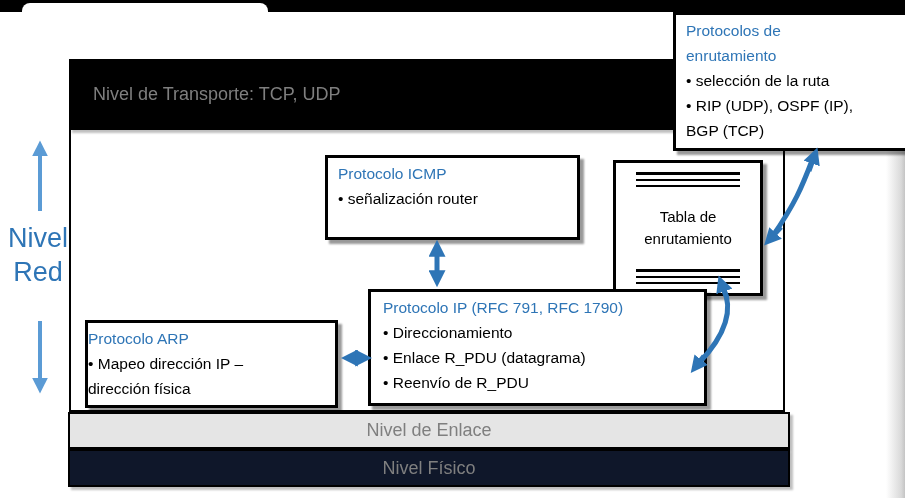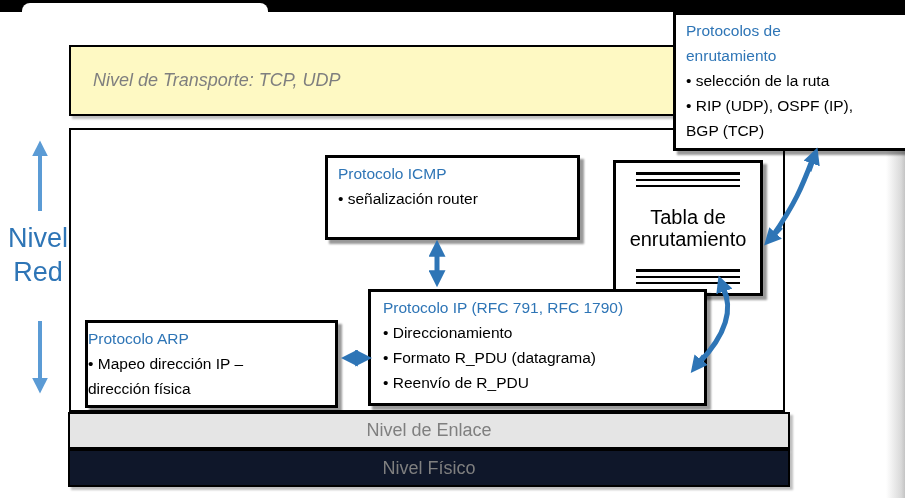--- a/index.html
+++ b/index.html
@@ -16,21 +16,21 @@
   .abs{position:absolute;}
   
   .top-strip{left:0;top:0;width:905px;height:12px;background:#000;}
   .slide-tab{left:22px;top:3px;width:246px;height:9px;background:#fff;border-radius:8px 8px 0 0;}
   .tr-corner{left:897px;top:0;width:8px;height:150px;background:#000;}
   .right-shade{left:886px;top:150px;width:19px;height:348px;
     background:linear-gradient(to right,#ffffff 0%,#d9d9d9 80%,#c4c4c4 100%);}
   
   .band{border:2px solid var(--ink);background:transparent;display:flex;align-items:center;}
   .band.shadow{box-shadow:3px 3px 2px rgba(0,0,0,0.25);}
-  .transport{left:69px;top:45px;width:712px;height:67px;background:#fef9c3;font-style:italic;}
+  .transport{left:69px;top:59px;width:712px;height:67px;background:#000000;}
   .network{left:69px;top:128px;width:712px;height:280px;}
   .link{left:68px;top:412px;width:718px;height:33px;justify-content:center;background:#e5e5e5;}
   .physical{left:68px;top:449px;width:718px;height:34px;justify-content:center;background:#0f172a;}
   .gray-label{color:var(--muted-gray);font-size:18px;white-space:nowrap;}
   .transport .gray-label{padding-left:22px;}
   
   .side-label{left:0;top:221px;width:76px;text-align:center;color:var(--accent-blue);
     font-size:27px;line-height:34px;}
   
   .pbox{border:3px solid var(--ink);background:#fff;box-shadow:4px 4px 2px rgba(0,0,0,0.4);
@@ -40,21 +40,21 @@
   .routing{left:673px;top:12px;width:220px;height:130px;padding:3px 10px 0;}
   .ip{left:368px;top:289px;width:309px;height:108px;padding:3px 12px 0;}
   .arp{left:85px;top:320px;width:247px;height:79px;padding:3px 0 0;}
   
   .tablebox{left:613px;top:160px;width:144px;height:112px;display:flex;flex-direction:column;
     align-items:center;padding:9px 0 9px;box-sizing:content-box;}
   .tgroup{display:flex;flex-direction:column;align-items:center;gap:4px;}
   .tline{width:104px;background:#000;}
   .tl1{height:3px;} .tl2{height:2px;} .tl3{height:2px;}
   .tlabel{flex:1;display:flex;flex-direction:column;justify-content:center;align-items:center;
-    font-size:20px;line-height:22px;color:#000;}
+    font-size:15px;line-height:22px;color:#000;}
   svg.arrows{left:0;top:0;width:905px;height:498px;pointer-events:none;}
 </style>
 </head>
 <body>
 
 <div class="stage">
 
   <div class="abs top-strip"></div>
   <div class="abs slide-tab"></div>
   <div class="abs tr-corner"></div>
@@ -102,21 +102,21 @@
     <div class="tgroup">
       <div class="tline tl1"></div>
         <div class="tline tl2"></div>
         <div class="tline tl3"></div>
     </div>
   </div>
 
   <div class="abs pbox ip">
     <div class="t">Protocolo IP (RFC 791, RFC 1790)</div>
     <div>• Direccionamiento</div>
-    <div>• Formato R_PDU (datagrama)</div>
+    <div>• Enlace R_PDU (datagrama)</div>
     <div>• Reenvío de R_PDU</div>
   </div>
 
   <div class="abs pbox arp">
     <div class="t">Protocolo ARP</div>
     <div>• Mapeo dirección IP –</div>
     <div>dirección física</div>
   </div>
 
   <svg class="abs arrows" viewBox="0 0 905 498" xmlns="http://www.w3.org/2000/svg">

